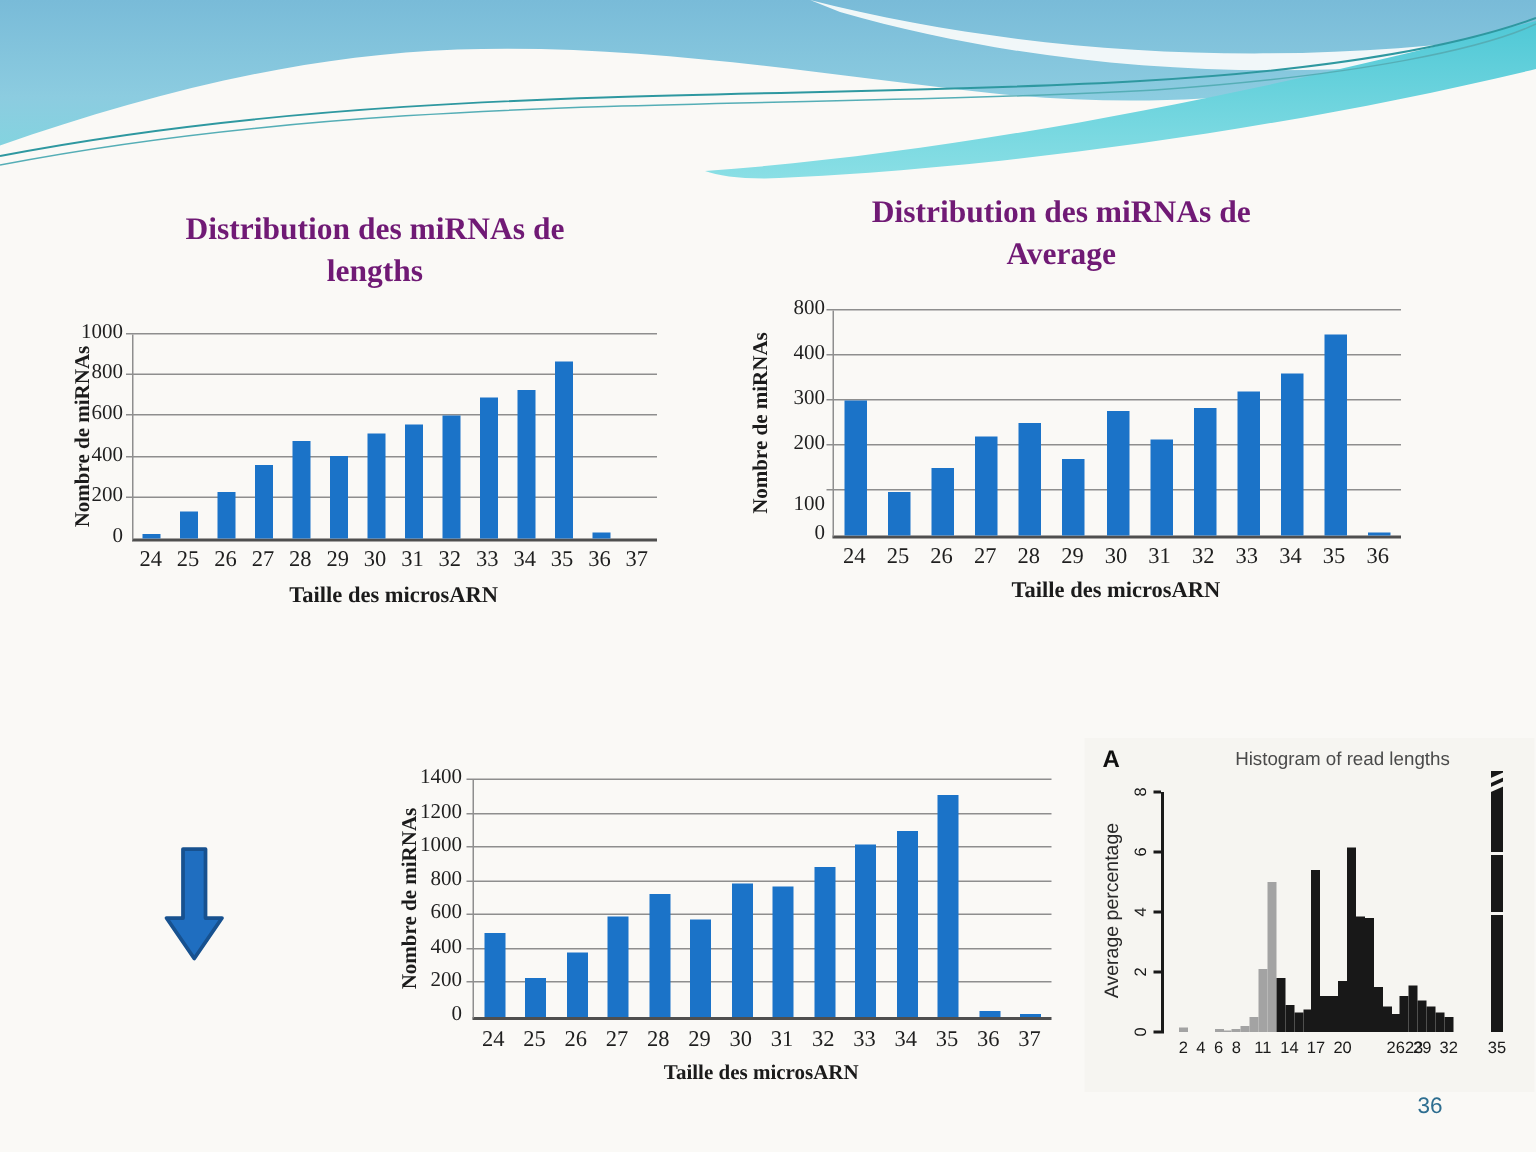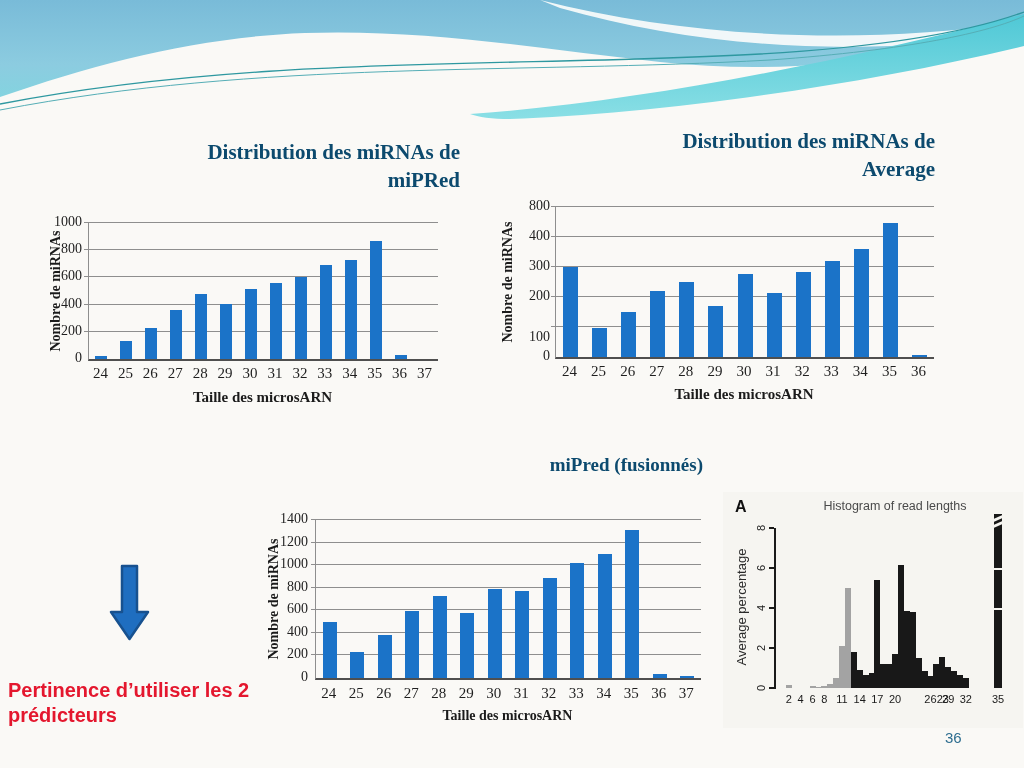--- a/index.html
+++ b/index.html
@@ -2,21 +2,21 @@
 <html><head>
 <meta charset="utf-8">
 <style>
   html,body{margin:0;padding:0;background:#888;}
   .slide{position:relative;width:1024px;height:768px;background:#FAF9F6;overflow:hidden;
          font-family:"Liberation Serif",serif;}
   
   .hdr{position:absolute;left:0;top:0;width:1024px;height:120px;}
   
   .chart{position:absolute;}
-  .ctitle{position:absolute;left:0;width:100%;text-align:right;font-weight:bold;color:#0c4a6e;}
+  .ctitle{position:absolute;left:0;width:100%;text-align:center;font-weight:bold;color:#701a75;}
   .ctitle .tline{display:block;}
   .c-lg .ctitle{font-size:21px;line-height:28px;}
   .c-sm .ctitle{font-size:19px;line-height:25px;}
   .plot{position:absolute;border-left:1px solid #8E8E8E;border-bottom:2px solid #4F4F4F;}
   .gridline{position:absolute;left:-5px;right:0;height:1px;background:#8E8E8E;}
   .bar{position:absolute;bottom:0;}
   .yticks{position:absolute;}
   .ytick{position:absolute;right:0;width:100%;text-align:right;font-size:14px;color:#1F1F1F;}
   .xlabels{position:absolute;}
   .xlabel{position:absolute;text-align:center;font-size:15px;color:#1F1F1F;}
@@ -65,21 +65,21 @@
     <path d="M540,0 C690,38 860,46 1024,22 L1024,34 C860,58 700,48 560,8 L540,0 Z" fill="#F7FAFA" opacity="0.95"></path>
     <path d="M0,97 C100,62 200,37 305,33 C430,29 540,49 660,62 C800,77 920,57 1024,24 L1024,122 L0,122 Z" fill="#FAF9F6"></path>
     <path d="M470,114 C640,102 840,62 1024,14 L1024,46 C850,88 650,114 510,119 C492,119 478,117 470,114 Z" fill="url(#band)"></path>
     <path d="M0,104 C260,54 520,68 760,54 C900,46 980,28 1024,12" stroke="#2E98A0" stroke-width="1.3" fill="none"></path>
     <path d="M0,110 C260,60 520,74 770,60 C910,50 990,32 1024,16" stroke="#55AEB6" stroke-width="1" fill="none"></path>
   </svg>
 
   <div class="chart c-lg" style="left:40px;top:135px;width:420px;height:278px;">
     <div class="ctitle" style="top:3px;">
       <span class="tline">Distribution des miRNAs de</span>
-      <span class="tline">miPRed</span>
+      <span class="tline">lengths</span>
     </div>
     <div class="ylab" style="left:16px;top:156px;">Nombre de miRNAs</div>
     <div class="yticks" style="left:0;top:88px;width:42px;height:136px;">
         <div class="ytick" style="top: 127px;">0</div>
         <div class="ytick" style="top: 99.8px;">200</div>
         <div class="ytick" style="top: 72.6px;">400</div>
         <div class="ytick" style="top: 45.4px;">600</div>
         <div class="ytick" style="top: 18.2px;">800</div>
         <div class="ytick" style="top: -9px;">1000</div>
       </div>
@@ -169,21 +169,20 @@
         <div class="xlabel" style="left: 262.231px; width: 28px;">33</div>
         <div class="xlabel" style="left: 291.308px; width: 28px;">34</div>
         <div class="xlabel" style="left: 320.385px; width: 28px;">35</div>
         <div class="xlabel" style="left: 349.462px; width: 28px;">36</div>
       </div>
     <div class="axis-title" style="left:75px;top:261px;width:378px;">Taille des microsARN</div>
   </div>
 
   <div class="chart c-sm" style="left:258px;top:450px;width:445px;height:278px;">
     <div class="ctitle" style="top:2px;">
-      <span class="tline">miPred (fusionnés)</span>
     </div>
     <div class="ylab" style="left:16px;top:149px;">Nombre de miRNAs</div>
     <div class="yticks" style="left:5px;top:70px;width:45px;height:158px;">
         <div class="ytick" style="top: 149px;">0</div>
         <div class="ytick" style="top: 126.429px;">200</div>
         <div class="ytick" style="top: 103.857px;">400</div>
         <div class="ytick" style="top: 81.2857px;">600</div>
         <div class="ytick" style="top: 58.7143px;">800</div>
         <div class="ytick" style="top: 36.1429px;">1000</div>
         <div class="ytick" style="top: 13.5714px;">1200</div>
@@ -292,20 +291,16 @@
       <div class="hxlab" style="top: 201px; left: 207.45px;">26</div>
       <div class="hxlab" style="top: 201px; left: 225.15px;">29</div>
       <div class="hxlab" style="top: 201px; left: 242.85px;">32</div>
       <div class="hxlab" style="top: 201px; left: 275px;">35</div>
     </div>
 
   <svg class="arrow-svg" style="left:105px;top:560px;" width="50" height="85" viewBox="0 0 50 85">
     <polygon points="17,6 32,6 32,52 43,52 24.5,79 6,52 17,52" fill="#1F6EC0" stroke="#17518F" stroke-width="2.5" stroke-linejoin="round"></polygon>
   </svg>
 
-  <div class="conclusion" style="left: 8px; top: 678px; width: 280px; color: rgb(228, 23, 46);">
-    <div>Pertinence d’utiliser les 2</div>
-    <div>prédicteurs</div>
-  </div>
 
   <div class="pagenum" style="left: 945px; top: 729px; color: rgb(46, 110, 144);">36</div>
 
 </div>
 
 </body></html>

